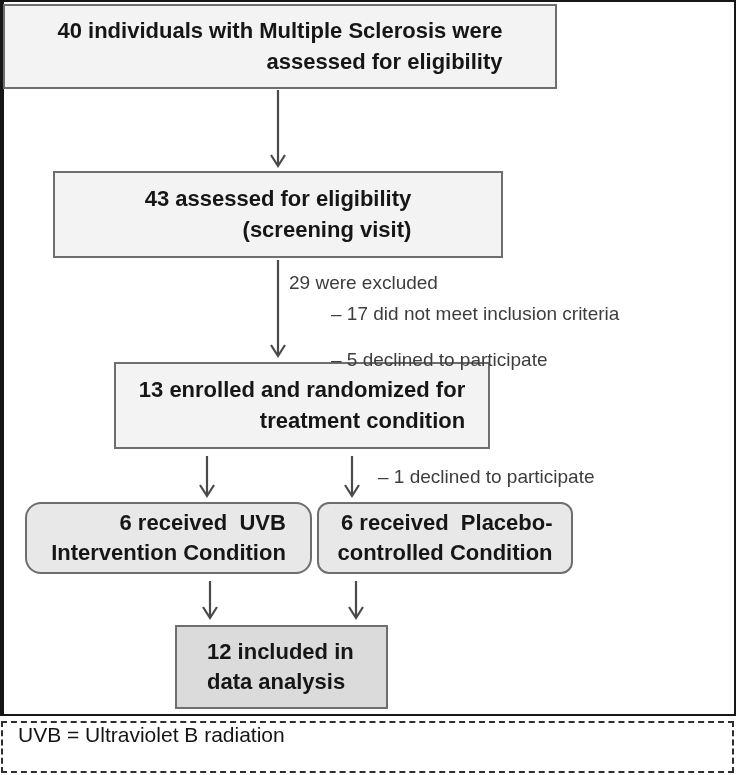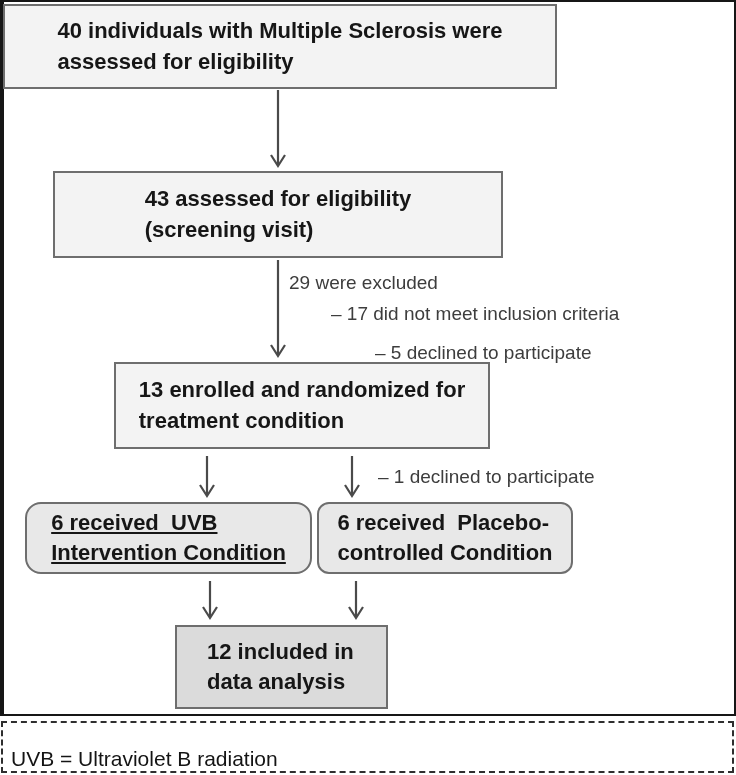--- a/index.html
+++ b/index.html
@@ -24,60 +24,60 @@
   }
   .outer-frame {
     position:absolute; left:0; top:0; width:736px; height:716px;
     border:2px solid var(--outer-border);
     border-left-width:4px;
     background:#ffffff;
   }
   .fc-box {
     position:absolute;
     display:flex; align-items:center; justify-content:center;
-    text-align:left;
+    text-align:right;
     white-space:pre-wrap;
     font-weight:bold; font-size:22px; line-height:1.38;
     color:var(--text-dark);
     background:var(--box-light);
     border:2px solid var(--box-border);
     z-index:2;
   }
   #box-assessed  { left:3px;   top:4px;   width:554px; height:85px; }
   #box-screened  { left:53px;  top:171px; width:450px; height:87px; }
   #box-random    { left:90px;  top:362px; width:376px; height:87px;margin-left:24px; }
-  #box-uvb       { left:25px;  top:502px; width:287px; height:72px; border-radius:16px; background:var(--box-mid); border-width:2.5px;text-decoration:underline; }
+  #box-uvb       { left:25px;  top:502px; width:287px; height:72px; border-radius:16px; background:var(--box-mid); border-width:2.5px; }
   #box-placebo   { left:317px; top:502px; width:256px; height:72px; border-radius:12px; background:var(--box-mid); border-width:2.5px; }
   #box-analysis  { left:175px; top:625px; width:213px; height:84px;
                    background:var(--box-dark);
                    justify-content:flex-start; text-align:left; padding-left:30px; }
   .fc-label {
     position:absolute;
     font-size:19px; line-height:26px;
     color:var(--label-text);
     white-space:pre-wrap;
     z-index:3;
   }
   #label-notmeet   { left:290px; top:101px; }
   #label-excl-head { left:289px; top:270px; }
   #label-excl-1    { left:331px; top:301px; }
-  #label-excl-2    { left:331px; top:340px;margin-left:44px; }
+  #label-excl-2    { left:331px; top:347px; }
   #label-declined  { left:378px; top:464px; }
   #arrow-layer {
     position:absolute; left:0; top:0; width:736px; height:775px;
     z-index:1; pointer-events:none;
   }
   #arrow-layer line, #arrow-layer polyline {
     stroke:var(--arrow); stroke-width:2.2; fill:none;
   }
   .legend-box {
     position:absolute; left:1px; top:721px; width:733px; height:52px;
     border:2px dashed #2e2e2e;
-    display:flex; align-items:flex-end;
-    padding-left:8px;
+    display:flex; align-items:flex-start;
+    padding-left:15px;
     background:#ffffff;
   }
   .legend-text {
     font-size:21px; color:#141414; font-weight:normal;
   }
 </style>
 </head>
 <body>
 
 <div id="canvas">

